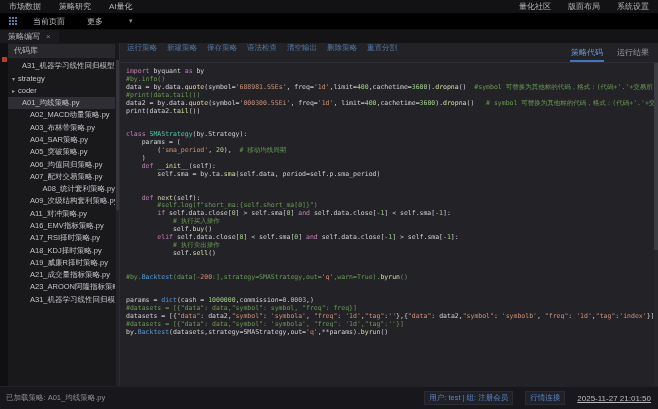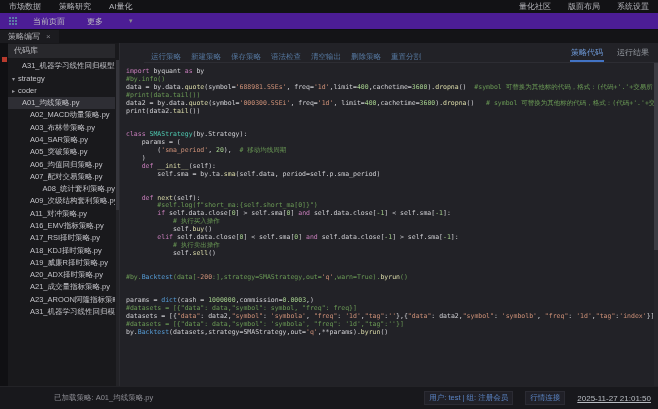--- a/index.html
+++ b/index.html
@@ -7,21 +7,21 @@
   body { font-family:"Liberation Sans","DejaVu Sans",sans-serif; }
   .app { position:relative; width:658px; height:409px; background:#17171a; }
 
   
   .menubar { height:13px; background:#121215; display:flex; align-items:center; font-size:8px; color:#b4b4ba; }
   .menu-left { display:flex; gap:18px; padding-left:9px;text-align:right; }
   .menu-right { margin-left:auto; display:flex; gap:17px; padding-right:9px; }
   .menu-item { cursor:default; white-space:nowrap; }
 
   
-  .navbar { height:17px; background:#4c1d95; border-bottom:1px solid #0f0f11; display:flex; align-items:center; font-size:8px; color:#bdbdc2; }
+  .navbar { height:17px; background:#000000; border-bottom:1px solid #0f0f11; display:flex; align-items:center; font-size:8px; color:#bdbdc2; }
   .grid-icon { width:8px; height:8px; margin-left:9px; display:grid; grid-template-columns:repeat(3,2px); grid-template-rows:repeat(3,2px); gap:1px; }
   .grid-icon i { background:#5d7ba6; }
   .nav-current { margin-left:16px; }
   .nav-more { margin-left:22px; }
   .nav-caret { margin-left:26px; color:#8b8b92; font-size:7px; }
 
   
   .tabbar { height:13px; background:#141417; display:flex; align-items:stretch; }
   .page-tab { display:flex; align-items:center; gap:6px; padding:0 8px; font-size:8px; color:#b2b2b7; background:#1b1b1f; }
   .tab-close { color:#7e7e85; font-size:8px; }
@@ -36,42 +36,42 @@
   .panel-header { position:absolute; left:8px; top:1px; right:4px; height:14px; background:#28282c; color:#b6b6bb; font-size:8px; line-height:14px; padding-left:6px; }
   .tree { position:absolute; left:8px; top:17px; right:4px; bottom:0; overflow:hidden; }
   .tree-row { height:12.3px; display:flex; align-items:center; font-size:7.5px; color:#c3c3c8; white-space:nowrap; overflow:hidden; cursor:default; }
   .tree-row.selected { background:#2e2e34; }
   .chevron { color:#96969c; font-size:6px; margin-right:3px; }
   .tree-scroll { position:absolute; right:0; top:17px; bottom:0; width:3px; background:#232327; }
   .tree-scroll .thumb { width:3px; height:150px; background:#35353b; }
 
   
   .editor-panel { flex:1; min-width:0; display:flex; flex-direction:column; background:#222227; }
-  .toolbar { height:20px; flex:none; display:flex; align-items:flex-end; padding-left:7px; border-bottom:1px solid #2d2d33;margin-left:24px; }
+  .toolbar { height:20px; flex:none; display:flex; align-items:flex-start; padding-left:7px; border-bottom:1px solid #2d2d33; }
   .tb-btn { font-size:7.5px; color:#55779f; margin-right:10px; white-space:nowrap; cursor:default; }
   .view-tabs { margin-left:auto; display:flex; gap:12px; align-self:stretch; align-items:flex-end; padding-right:8px; }
   .view-tab { font-size:8px; color:#9a9fa6; padding:0 1px 2px; border-bottom:2px solid transparent; cursor:default; }
   .view-tab.active { color:#6f9ad9; border-bottom-color:#4273c4; }
 
   .code-area { flex:1; position:relative; padding:5px 10px 0 6px; overflow:hidden; }
   .code-line { font-family:"DejaVu Sans Mono","Liberation Mono",monospace; font-size:6.5px; line-height:7.9px; white-space:pre; color:#cfcfd3; }
   .tok-t { color:#cfcfd3; }
   .tok-k { color:#c77dba; }
   .tok-s { color:#ce9178; }
   .tok-n { color:#a5cf8d; }
   .tok-c { color:#6a9955; }
   .tok-f { color:#dcdcaa; }
   .tok-cl { color:#4ec9b0; }
   .tok-b { color:#569cd6; }
   .editor-scroll { position:absolute; right:0; top:0; bottom:0; width:4px; background:#26262b; }
   .editor-scroll .thumb { width:4px; height:58%; background:#3c3c43; }
 
   
   .statusbar { position:absolute; left:0; right:0; bottom:0; height:22px; background:#18181c; display:flex; align-items:center; font-size:7.5px; }
-  .status-left { color:#8d8d94; padding-left:6px;margin-left:48px; }
+  .status-left { color:#8d8d94; padding-left:6px; }
   .status-right { margin-left:auto; display:flex; align-items:center; gap:12px; padding-right:7px; }
   .status-chip { color:#5b84c4; background:#202027; border:1px solid #2b2b33; padding:1px 4px; white-space:nowrap; }
   .status-time { color:#b9bdc3; font-size:8px;text-decoration:underline; }
 </style>
 </head>
 <body>
 
 <div class="app">
 
   <div class="menubar">
@@ -163,23 +163,20 @@
             <span>A16_EMV指标策略.py</span>
           </div>
           <div class="tree-row" style="padding-left: 22px;">
             <span>A17_RSI择时策略.py</span>
           </div>
           <div class="tree-row" style="padding-left: 22px;">
             <span>A18_KDJ择时策略.py</span>
           </div>
           <div class="tree-row" style="padding-left: 22px;">
             <span>A19_威廉R择时策略.py</span>
-          </div>
-          <div class="tree-row" style="padding-left: 22px;">
-            <span>A20_ADX择时策略.py</span>
           </div>
           <div class="tree-row" style="padding-left: 22px;">
             <span>A21_成交量指标策略.py</span>
           </div>
           <div class="tree-row" style="padding-left: 22px;">
             <span>A23_AROON阿隆指标策略.py</span>
           </div>
           <div class="tree-row" style="padding-left: 22px;">
             <span>A31_机器学习线性回归模型策...</span>
           </div>

